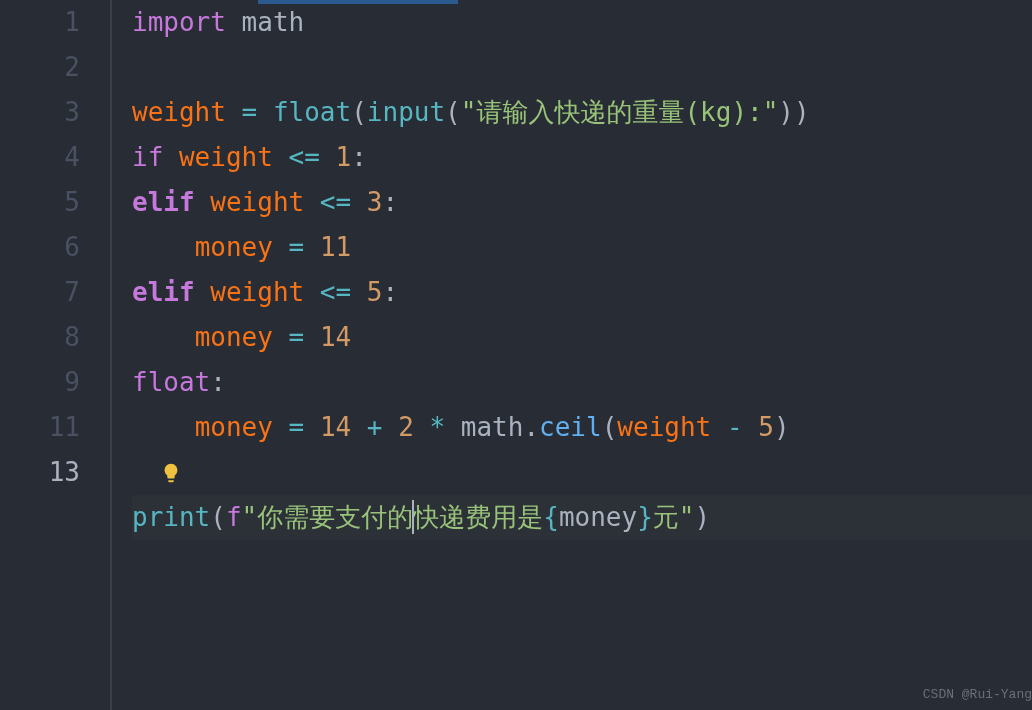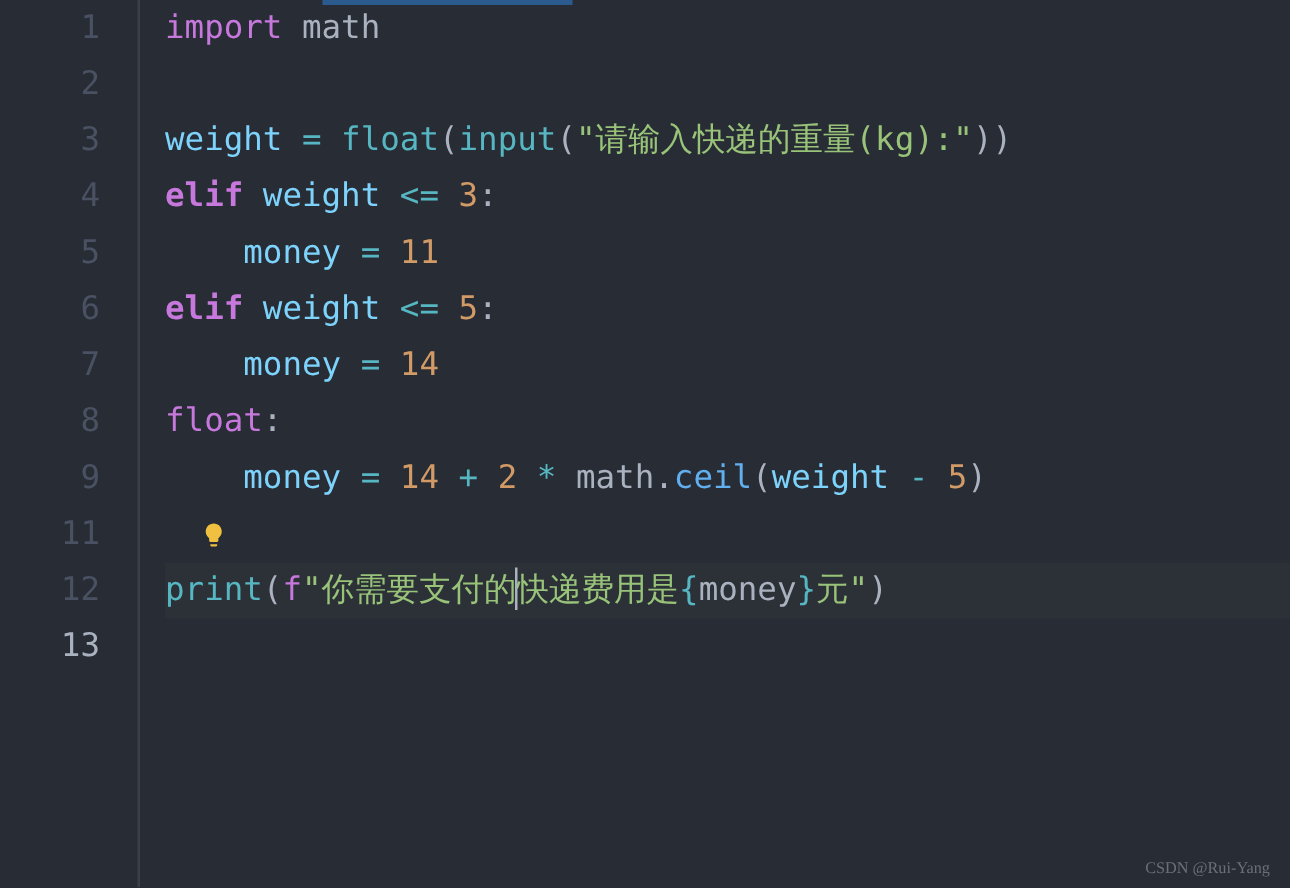--- a/index.html
+++ b/index.html
@@ -62,21 +62,21 @@
       position: relative;
     }
     .code-line.current {
       background: rgba(255,255,255,0.02);
     }
     .kw-import { color: #c678dd; }
     .kw-if { color: #c678dd; }
     .kw-elif { color: #c678dd; font-weight: bold; }
     .kw-else { color: #c678dd; }
     .mod { color: #abb2bf; }
-    .var { color: #7dd3fc; }
+    .var { color: #f97316; }
     .op { color: #56b6c2; }
     .builtin { color: #56b6c2; margin-top: 28px; }
     .num { color: #d19a66; }
     .str { color: #98c379; }
     .str-brace { color: #56b6c2; }
     .str-var { color: #abb2bf; }
     .fstr { color: #c678dd; }
     .paren { color: #abb2bf; }
     .colon { color: #abb2bf; }
     .dot { color: #abb2bf; }
@@ -94,51 +94,51 @@
       height: 34px;
       background: #abb2bf;
       vertical-align: middle;
       margin: 0 -1px;
       position: relative;
       top: -2px;
     }
     .watermark {
       position: absolute;
       bottom: 8px;
-      right: 16px;
+      right: 0;
       font-size: 13px;
       color: #6b7078;
-      font-family: Liberation Serif, serif;
+      font-family: Liberation Mono, monospace;
     }
   </style>
 </head>
 <body>
 
 <div class="tab-highlight"></div>
 
 <div class="editor">
   <div class="gutter">
     <div class="gutter-line">1</div>
     <div class="gutter-line">2</div>
     <div class="gutter-line">3</div>
     <div class="gutter-line">4</div>
     <div class="gutter-line">5</div>
     <div class="gutter-line">6</div>
     <div class="gutter-line">7</div>
     <div class="gutter-line">8</div>
     <div class="gutter-line">9</div>
     <div class="gutter-line">11</div>
-    <div class="gutter-line">12</div>
     <div class="gutter-line active">13</div>
   </div>
   <div class="divider"></div>
   <div class="code">
     <div class="code-line"><span class="kw-import">import</span> <span class="mod">math</span></div>
     <div class="code-line"></div>
     <div class="code-line"><span class="var">weight</span> <span class="op">=</span> <span class="builtin">float</span><span class="paren">(</span><span class="builtin">input</span><span class="paren">(</span><span class="str">"请输入快递的重量(kg):"</span><span class="paren">))</span></div>
+    <div class="code-line"><span class="kw-if">if</span> <span class="var">weight</span> <span class="op">&lt;=</span> <span class="num">1</span><span class="colon">:</span></div>
     <div class="code-line"><span class="kw-elif">elif</span> <span class="var">weight</span> <span class="op">&lt;=</span> <span class="num">3</span><span class="colon">:</span></div>
     <div class="code-line">    <span class="var">money</span> <span class="op">=</span> <span class="num">11</span></div>
     <div class="code-line"><span class="kw-elif">elif</span> <span class="var">weight</span> <span class="op">&lt;=</span> <span class="num">5</span><span class="colon">:</span></div>
     <div class="code-line">    <span class="var">money</span> <span class="op">=</span> <span class="num">14</span></div>
     <div class="code-line"><span class="kw-else">float</span><span class="colon">:</span></div>
     <div class="code-line">    <span class="var">money</span> <span class="op">=</span> <span class="num">14</span> <span class="op">+</span> <span class="num">2</span> <span class="op">*</span> <span class="mod">math</span><span class="dot">.</span><span class="method">ceil</span><span class="paren">(</span><span class="var">weight</span> <span class="op">-</span> <span class="num">5</span><span class="paren">)</span></div>
     <div class="code-line">
       <svg class="bulb" viewBox="0 0 24 24">
         <path fill="#f0c040" d="M9 21c0 .55.45 1 1 1h4c.55 0 1-.45 1-1v-1H9v1zm3-19C8.14 2 5 5.14 5 9c0 2.38 1.19 4.47 3 5.74V17c0 .55.45 1 1 1h6c.55 0 1-.45 1-1v-2.26c1.81-1.27 3-3.36 3-5.74 0-3.86-3.14-7-7-7z"></path>
       </svg>

